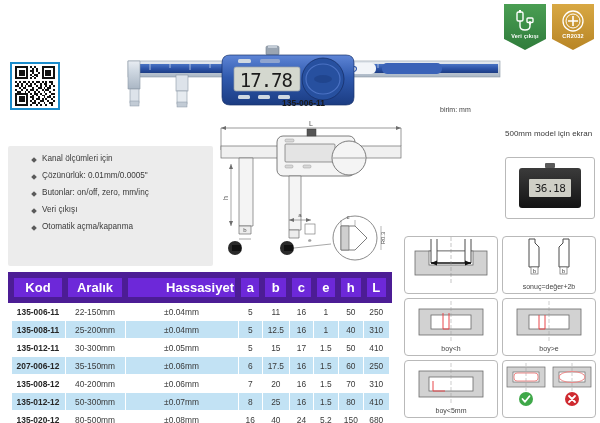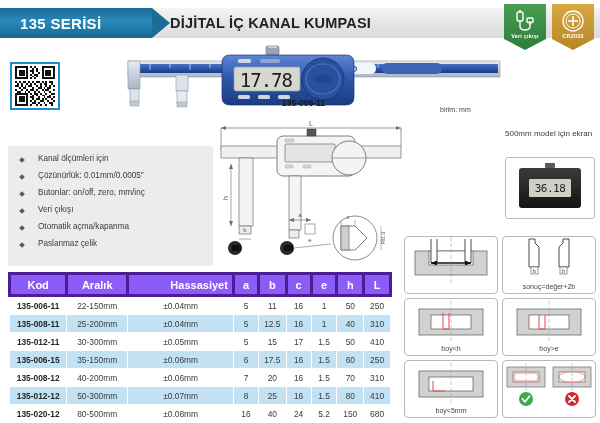--- a/index.html
+++ b/index.html
@@ -73,21 +73,21 @@
   .unit-note{
     position:absolute;left:440px;top:106px;font-size:7px;color:#444;
   }
 
   
   .features{
     position:absolute;left:8px;top:146px;width:205px;height:120px;
     background:#ececec;border-radius:2px;padding:8px 0 0 0;box-sizing:border-box;
   }
   .feat{
-    display:flex;align-items:flex-start;gap:14px;padding:0 0 0 12px;height:17px;
+    display:flex;align-items:flex-start;gap:6px;padding:0 0 0 24px;height:17px;
     font-size:8.2px;color:#3a3a3a;text-align:center;
   }
   .dia{
     width:4px;height:4px;background:#5a5a5a;transform:rotate(45deg);
     margin-top:4px;flex:none;
   }
 
   
   .note500{
     position:absolute;left:505px;top:128px;width:92px;font-size:8px;color:#3a3a3a;line-height:11px;
@@ -128,49 +128,41 @@
     font-size:7px;color:#444;
   }
   .pcanvas{position:absolute;left:0;top:0;right:0;bottom:12px;}
 
   
   .tbl{
     position:absolute;left:8px;top:272px;width:384px;
     border-collapse:collapse;font-size:8.4px;
   }
   .tbl th{
-    background:#8b5cf6;color:#fff;font-weight:bold;font-size:11px;
-    height:17px;border:3px solid #4c1d95;text-align:center;
+    background:#6d28d9;color:#fff;font-weight:bold;font-size:13px;
+    height:17px;border:6px solid #4c1d95;text-align:center;
   }
   .tbl td{
     height:15px;border:1px solid #ffffff;text-align:center;color:#3a3a3a;
   }
   .tbl tbody tr:nth-child(odd) td{background:#ffffff;}
   .tbl tbody tr:nth-child(even) td{background:#c2e2f4;}
   .tbl td.code{font-weight:bold;color:#262626;}
   .col-kod{width:72px;}
   .col-aralik{width:72px;}
   .col-has{width:68px;padding-left:38px;}
   .col-n{width:28px;}
 
   .dimdraw{position:absolute;left:215px;top:120px;width:190px;height:145px;}
 </style>
 </head>
 <body>
 
 <div class="page">
 
-  <div class="header">
-    <div class="title-strip"></div>
-    <div class="series-banner">
-      <span>135 SERİSİ</span>
-    </div>
-    <div class="banner-arrow"></div>
-    <div class="main-title">DİJİTAL İÇ KANAL KUMPASI</div>
-  </div>
 
   <div class="badges">
     <div class="badge green">
       <div class="shield"></div>
       <svg width="24" height="26" viewBox="0 0 24 26">
         <rect x="4" y="3" width="6" height="9" rx="1.5" fill="none" stroke="#fff" stroke-width="1.4"></rect>
         <rect x="6" y="1" width="2" height="2.6" fill="#fff"></rect>
         <path d="M7 12 L7 17 Q7 21 12 21 Q17 21 17 17 L17 12" fill="none" stroke="#fff" stroke-width="1.4"></path>
         <rect x="14" y="9" width="6" height="4.5" rx="1" fill="none" stroke="#fff" stroke-width="1.4"></rect>
         <rect x="16" y="13.5" width="2" height="2" fill="#fff"></rect>
@@ -392,24 +384,20 @@
       <span>Butonlar: on/off, zero, mm/inç</span>
     </div>
     <div class="feat">
       <span class="dia"></span>
       <span>Veri çıkışı</span>
     </div>
     <div class="feat">
       <span class="dia"></span>
       <span>Otomatik açma/kapanma</span>
     </div>
-    <div class="feat">
-      <span class="dia"></span>
-      <span>Paslanmaz çelik</span>
-    </div>
   </div>
 
   <div class="dimdraw">
     <svg width="190" height="145" viewBox="0 0 190 145">
       <g stroke="#6d6d6d" stroke-width="0.7" fill="none">
 
         <line x1="6" y1="8" x2="186" y2="8"></line>
         <line x1="6" y1="8" x2="6" y2="30"></line>
         <line x1="186" y1="8" x2="186" y2="26"></line>
         <path d="M6 8 l5 -2 v4 z" fill="#6d6d6d" stroke="none"></path>
@@ -604,21 +592,21 @@
         <td>30-300mm</td>
         <td>±0.05mm</td>
         <td>5</td>
         <td>15</td>
         <td>17</td>
         <td>1.5</td>
         <td>50</td>
         <td>410</td>
       </tr>
       <tr>
-        <td class="code">135-006-15</td>
+        <td class="code">207-006-12</td>
         <td>35-150mm</td>
         <td>±0.06mm</td>
         <td>6</td>
         <td>17.5</td>
         <td>16</td>
         <td>1.5</td>
         <td>60</td>
         <td>250</td>
       </tr>
       <tr>

